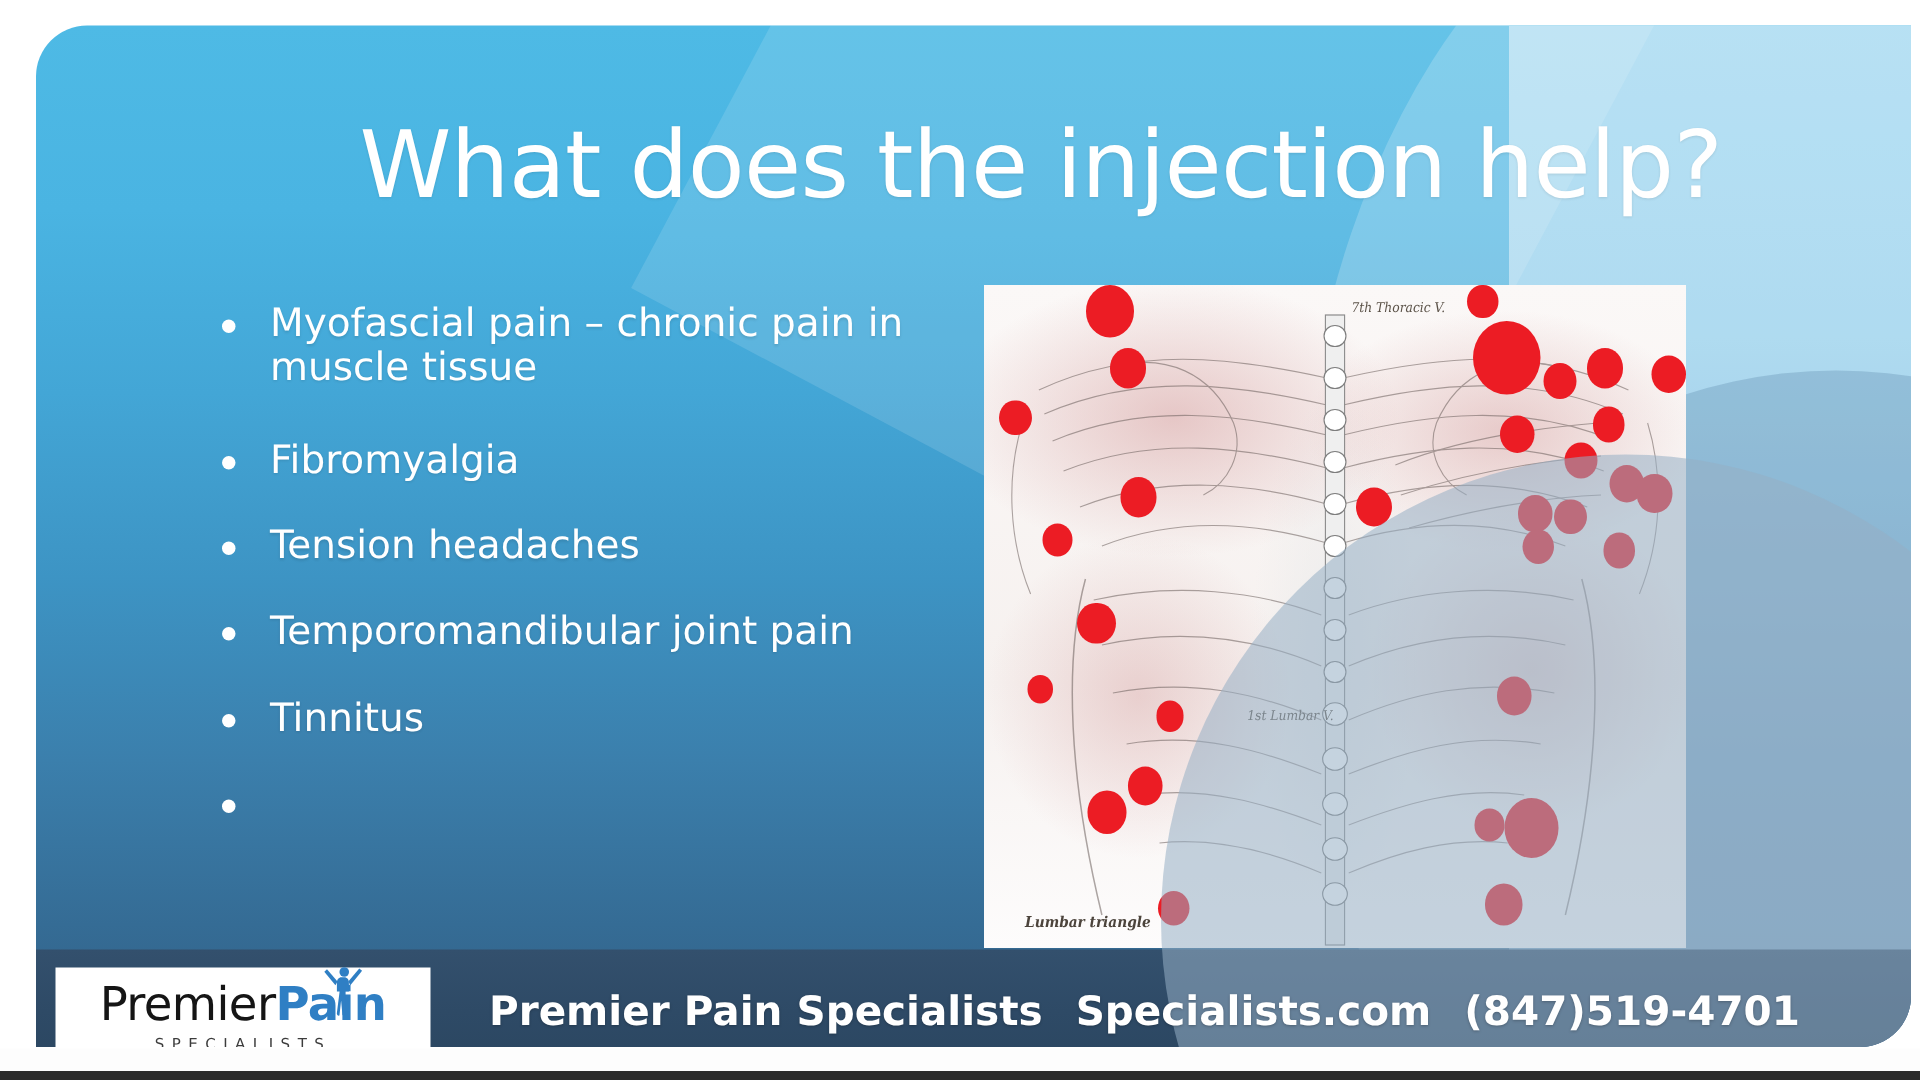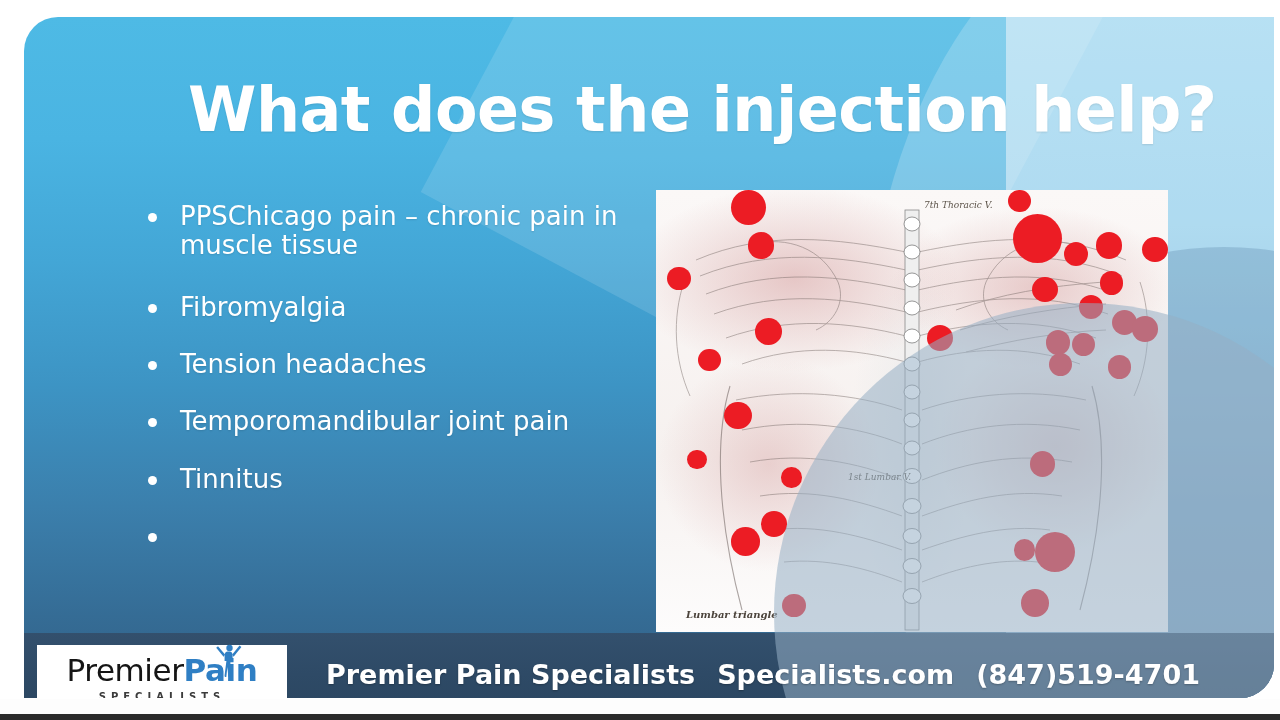--- a/index.html
+++ b/index.html
@@ -83,21 +83,21 @@
   }
 
   
   .title {
     position: absolute;
     left: 164px; top: 60px;
     width: 960px;
     color: #ffffff;
     font-family: "DejaVu Sans", sans-serif;
     font-size: 62px;
-    font-weight: 700;
+    font-weight: 400;
     letter-spacing: -0.5px;
     line-height: 1.05;
     white-space: nowrap;
     text-shadow: 0 1px 2px rgba(0,0,0,.10);
     text-align: right;
   }
 
   
   .bullets {
     position: absolute;
@@ -122,21 +122,21 @@
     left: 28px; top: 11px;
     width: 9px; height: 9px;
     border-radius: 50%;
     background: #ffffff;
   }
 
   
   .figure {
     position: absolute;
     left: 632px; top: 173px;
-    width: 512px; height: 442px;
+    width: 468px; height: 442px;
     background: #ffffff;
     overflow: hidden;
   }
   .figure-inner {
     position: absolute;
     inset: 0;
     background:
       
       radial-gradient(ellipse 46% 30% at 27% 20%, rgba(214,160,160,.55), rgba(214,160,160,0) 70%),
       radial-gradient(ellipse 40% 26% at 74% 22%, rgba(214,160,160,.50), rgba(214,160,160,0) 70%),
@@ -190,21 +190,21 @@
   .logo-pain    { color: #2f7fc4; font-weight: 700; }
   .logo-figure {
     position: absolute;
     right: 14px; top: -14px;
     width: 30px; height: 40px;
   }
   .logo-sub {
     margin-top: 5px;
     font-family: "DejaVu Sans", sans-serif;
     font-size: 10px;
-    font-weight: 700;
+    font-weight: 400;
     letter-spacing: 5px;
     color: #3c3c3c;
     white-space: nowrap;
   }
   .footer-text {
     position: absolute;
     left: 302px; top: 26px;
     color: #ffffff;
     font-family: "DejaVu Sans", sans-serif;
     font-size: 27px;
@@ -226,21 +226,21 @@
     <div class="swoosh-band"></div>
     <div class="swoosh-oval"></div>
     <div class="swoosh-diag"></div>
     <div class="swoosh-oval-2"></div>
 
     <div class="title">What does the injection help?</div>
 
     <ul class="bullets">
       <li class="bullet-row">
         <span class="bullet-dot"></span>
-        <span>PPSChicago pain – chronic pain in muscle tissue</span>
+        <span>Myofascial pain – chronic pain in muscle tissue</span>
       </li>
       <li class="bullet-row">
         <span class="bullet-dot"></span>
         <span>Fibromyalgia</span>
       </li>
       <li class="bullet-row">
         <span class="bullet-dot"></span>
         <span>Tension headaches</span>
       </li>
       <li class="bullet-row">

